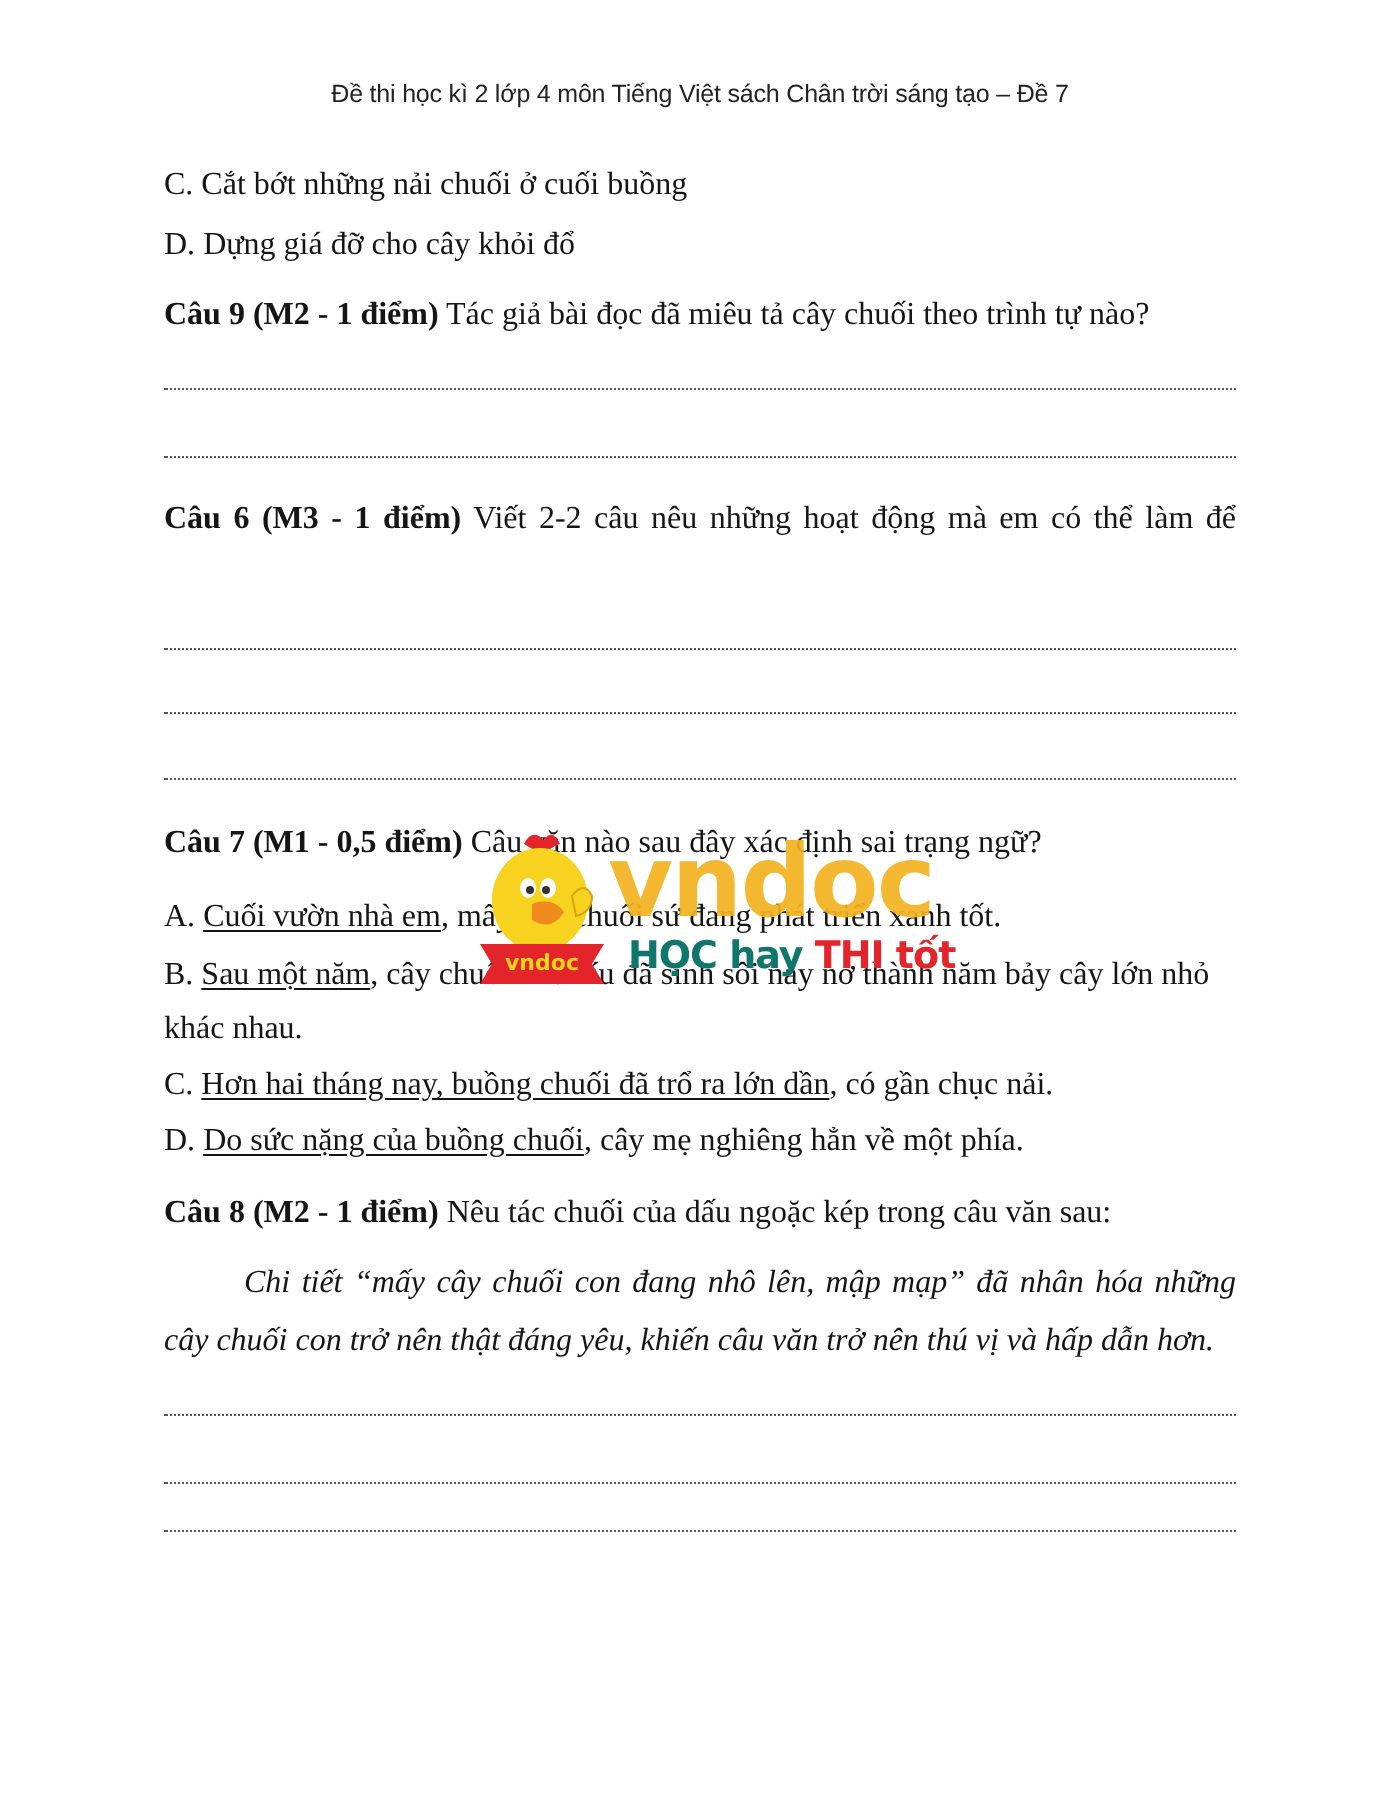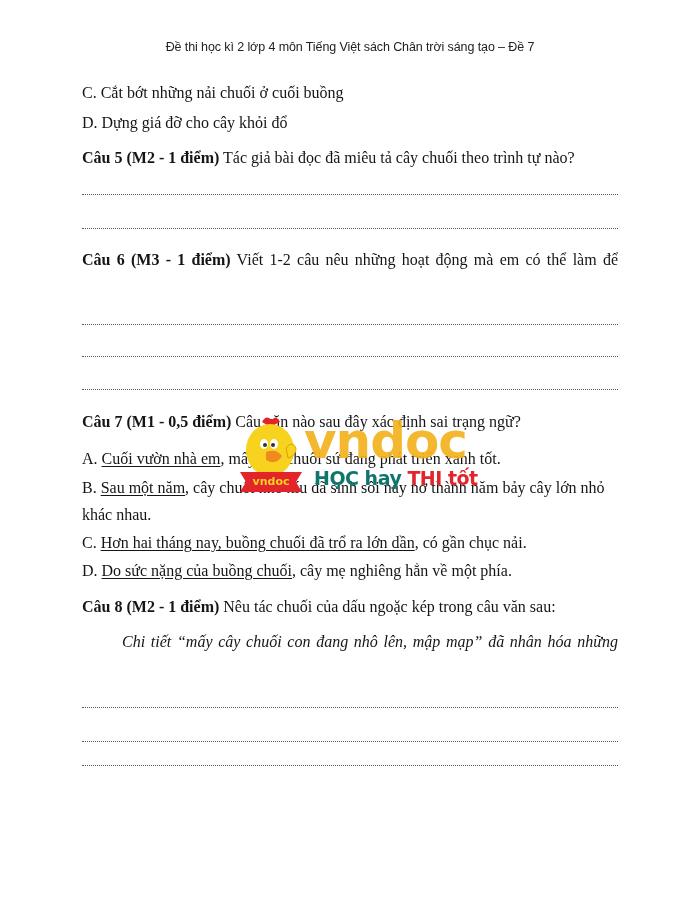--- a/index.html
+++ b/index.html
@@ -33,29 +33,29 @@
   <div class="line" style="top:113px;">
     <span>D.</span>
     <span>Dựng giá đỡ cho cây khỏi đổ</span>
   </div>
   <div class="line" style="top:83px;">
     <span>C.</span>
     <span>Cắt bớt những nải chuối ở cuối buồng</span>
   </div>
 
   <div class="line" style="top:148px;">
-    <span class="b">Câu 5 (M2 - 1 điểm)</span>
+    <span class="b">Câu 9 (M2 - 1 điểm)</span>
     <span>Tác giả bài đọc đã miêu tả cây chuối theo trình tự nào?</span>
   </div>
   <div class="dots" style="top:194px;"></div>
   <div class="dots" style="top:228px;"></div>
 
   <div class="line justify" style="top:250px;">
     <span class="b">Câu 6 (M3 - 1 điểm)</span>
-    <span>Viết 1-2 câu nêu những hoạt động mà em có thể làm để</span>
+    <span>Viết 2-2 câu nêu những hoạt động mà em có thể làm để</span>
   </div>
   <div class="dots" style="top:324px;"></div>
   <div class="dots" style="top:356px;"></div>
   <div class="dots" style="top:389px;"></div>
 
   <div class="line" style="top:412px;">
     <span class="b">Câu 7 (M1 - 0,5 điểm)</span>
     <span>Câu văn nào sau đây xác định sai trạng ngữ?</span>
   </div>
   <div class="line" style="top:449px;">
@@ -74,20 +74,21 @@
   <div class="line" style="top:561px;">
     <span>D.</span>
     <span class="u">Do sức nặng của buồng chuối</span><span>, cây mẹ nghiêng hẳn về một phía.</span>
   </div>
 
   <div class="line" style="top:597px;">
     <span class="b">Câu 8 (M2 - 1 điểm)</span>
     <span>Nêu tác chuối của dấu ngoặc kép trong câu văn sau:</span>
   </div>
   <div class="line it justify" style="top:632px; left:82px; width:536px; text-indent:40px;">Chi tiết “mấy cây chuối con đang nhô lên, mập mạp” đã nhân hóa những</div>
+  <div class="line it" style="top:661px;">cây chuối con trở nên thật đáng yêu, khiến câu văn trở nên thú vị và hấp dẫn hơn.</div>
   <div class="dots" style="top:707px;"></div>
   <div class="dots" style="top:741px;"></div>
   <div class="dots" style="top:765px;"></div>
 
   <div class="wm">
     <svg class="mascot" viewBox="0 0 70 80">
       <path d="M26 8 q4 -8 10 -2 q4 -6 8 2 q-6 2 -8 6 z" fill="#e3242b"></path>
       <ellipse cx="34" cy="36" rx="24" ry="26" fill="#f7d21e"></ellipse>
       <ellipse cx="28" cy="30" rx="4" ry="5" fill="#fff"></ellipse>
       <ellipse cx="38" cy="30" rx="4" ry="5" fill="#fff"></ellipse>

